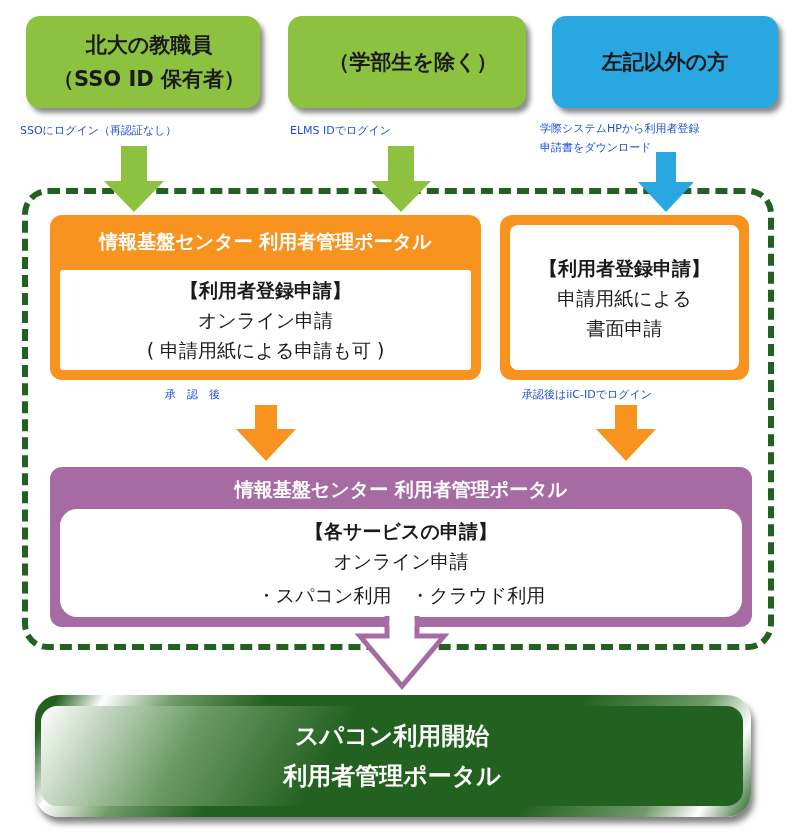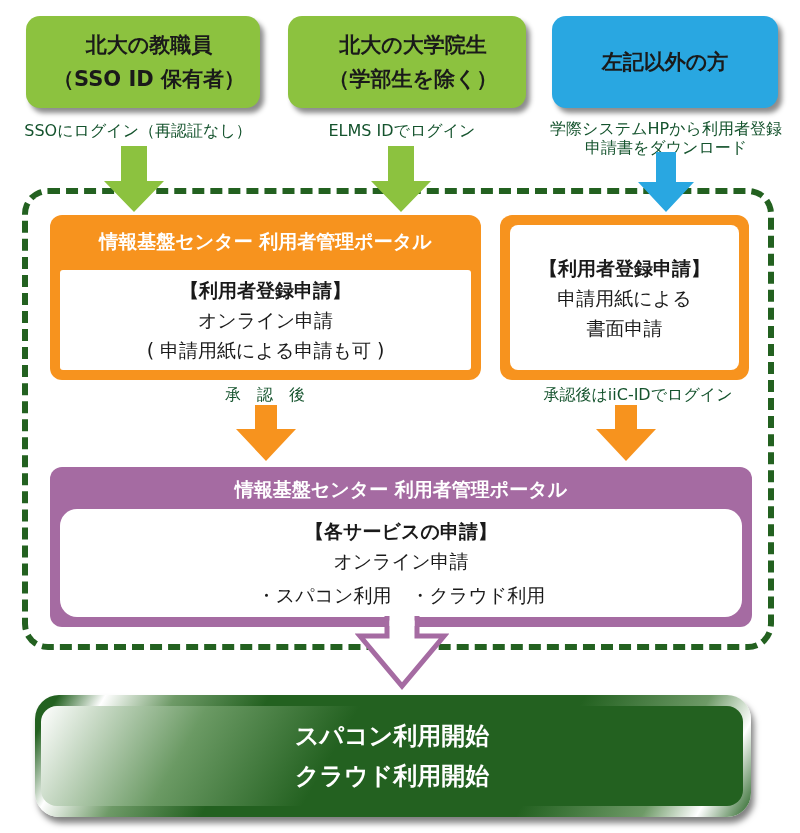--- a/index.html
+++ b/index.html
@@ -5,21 +5,21 @@
   html, body { margin: 0; padding: 0; background: #ffffff; }
   body { width: 800px; height: 833px; position: relative; overflow: hidden;
          font-family: "DejaVu Sans", "Liberation Sans", sans-serif; color: #1a1a1a; }
   .abs { position: absolute; }
   .top-box { position: absolute; top: 16px; height: 92px; border-radius: 14px;
              display: flex; flex-direction: column; align-items: center; justify-content: center;
              font-weight: bold; font-size: 21px; line-height: 34px; color: #1a1a1a;
              box-shadow: 4px 5px 5px rgba(0,0,0,0.45); }
   .green-box { background: #8cc23f; padding-left: 12px; }
   .blue-box { background: #29a7e1; }
-  .caption { position: absolute; font-size: 16px; color: #14532d; text-align: center; line-height: 19px; white-space: nowrap; }
+  .caption { position: absolute; font-size: 11px; color: #1d4ed8; text-align: left; line-height: 19px; white-space: nowrap; }
   .arrow { position: absolute; }
   .dashed-frame { position: absolute; left: 22px; top: 188px; width: 752px; height: 462px;
                   border: 6px dashed #236120; border-radius: 26px; box-sizing: border-box; }
   .orange-panel { position: absolute; background: #f7931e; border-radius: 12px; }
   .orange-title { color: #ffffff; font-weight: bold; font-size: 19px; text-align: center; }
   .white-inner { position: absolute; background: #ffffff; border-radius: 3px;
                  display: flex; flex-direction: column; align-items: center; justify-content: center; text-align: center; }
   .bold-line { font-weight: bold; font-size: 19px; line-height: 30px; }
   .reg-line { font-size: 19px; line-height: 30px; text-align: right; }
   .purple-panel { position: absolute; left: 50px; top: 467px; width: 702px; height: 160px;
@@ -33,21 +33,20 @@
   .final-text { color: #ffffff; font-weight: bold; font-size: 24px; line-height: 40px; }
 </style>
 </head>
 <body>
 
 <div class="top-box green-box" style="left:26px; width:222px;">
   <div>北大の教職員</div>
   <div>（SSO ID 保有者）</div>
 </div>
 <div class="top-box green-box" style="left:288px; width:226px;">
-  <div>北大の大学院生</div>
   <div>（学部生を除く）</div>
 </div>
 <div class="top-box blue-box" style="left:552px; width:226px;">
   <div>左記以外の方</div>
 </div>
 
 <div class="caption" style="left:20px; width:236px; top:121px;">SSOにログイン（再認証なし）</div>
 <div class="caption" style="left:290px; width:224px; top:121px;">ELMS IDでログイン</div>
 <div class="caption" style="left:540px; width:252px; top:119px;">
   <div>学際システムHPから利用者登録</div>
@@ -103,15 +102,15 @@
 </div>
 
 <svg class="arrow" style="left:355px; top:616px;" width="94" height="74" viewBox="0 0 94 74">
   <polygon points="32,2 62,2 62,20 89,20 47,70 5,20 32,20" fill="#ffffff" stroke="#a56ba2" stroke-width="5" stroke-linejoin="miter"></polygon>
   <rect x="34.5" y="0" width="25" height="10" fill="#ffffff"></rect>
 </svg>
 
 <div class="final-box">
   <div class="final-inner">
     <div class="final-text">スパコン利用開始</div>
-    <div class="final-text">クラウド利用開始</div>
+    <div class="final-text">利用者管理ポータル</div>
   </div>
 </div>
 
 </body></html>

